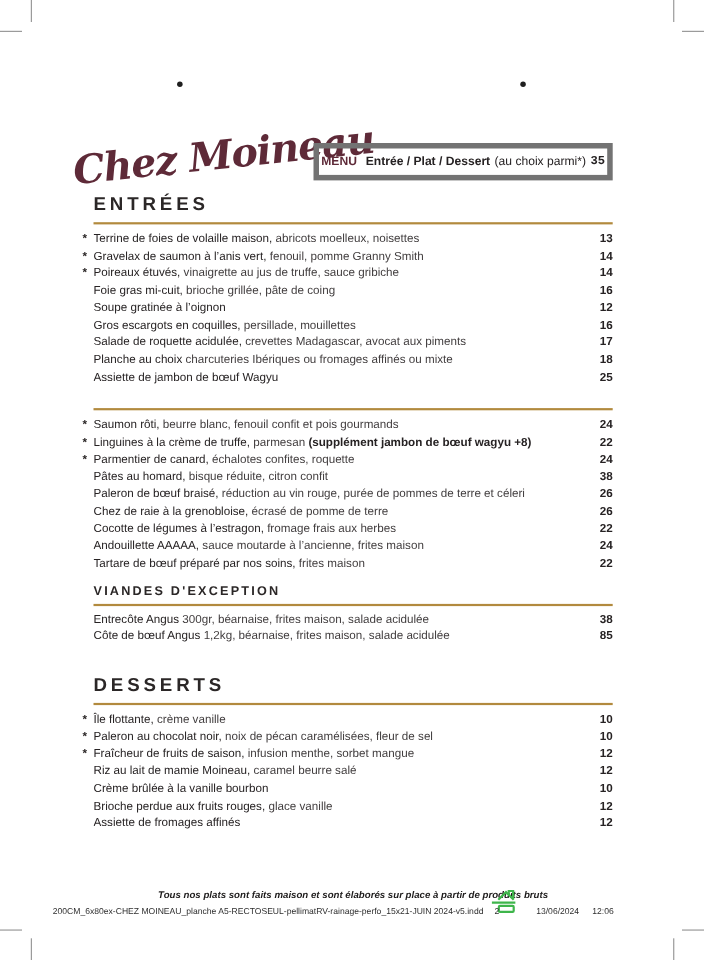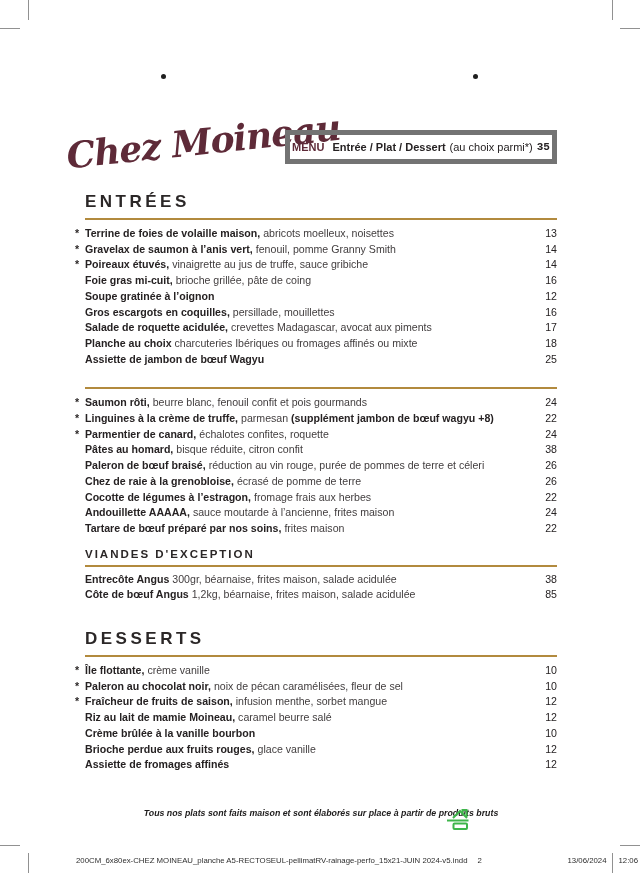--- a/index.html
+++ b/index.html
@@ -33,64 +33,64 @@
     border: 5px solid #737373;
     display: flex; align-items: center; justify-content: center;
     font-size: 11px; white-space: nowrap;
   }
   .menu-box .mb-label { color: #5e2a38; font-weight: bold; margin-right: 8px; }
   .menu-box .mb-main { font-weight: bold; }
   .menu-box .mb-note { font-weight: normal; margin: 0 4px; }
   .menu-box .mb-price { font-weight: bold; font-family: Liberation Mono, monospace; }
 
   
-  .content { position: absolute; left: 85px; top: 190px; width: 472px; }
+  .content { position: absolute; left: 85px; top: 174px; width: 472px; }
   .section { position: relative; }
   .section .sec-title {
     font-weight: bold; color: #2b2727;
     font-size: 17px; letter-spacing: 3.5px;
     padding-top: 2px;
   }
   .section.sub .sec-title { font-size: 11.5px; letter-spacing: 2px; }
   .sec-rule { height: 2px; background: #b28a3e; margin-top: 6px; margin-bottom: 6px; }
   .section.sub .sec-rule { margin-top: 5px; margin-bottom: 5px; }
   .rows {}
   .row {
     display: flex; align-items: baseline;
     font-size: 10.6px; line-height: 15.7px;
     position: relative;
   }
   .row .star {
     position: absolute; left: -10px; top: 0;
     font-weight: bold; color: #2b2727; font-size: 10.6px;
   }
   .row .txt { flex: 1 1 auto; padding-right: 10px; white-space: nowrap; overflow: hidden; }
-  .row .name { font-weight: bold; color: #262223; }
+  .row .name { font-weight: normal; color: #262223; }
   .row .desc { font-weight: normal; color: #413d3e; }
   .row .descb { font-weight: bold; color: #262223; }
-  .row .price { flex: 0 0 auto; font-weight: normal; color: #262223; text-align: left; }
+  .row .price { flex: 0 0 auto; font-weight: bold; color: #262223; text-align: left; }
   .sec-entrees { margin-top: 0; }
   .sec-plats { margin-top: 20px; }
   .sec-viandes { margin-top: 9px; }
   .sec-desserts { margin-top: 24px; }
 
   
   .footer {
     position: absolute; left: 85px; top: 806px; width: 472px;
     text-align: center;
   }
   .footer .chef-line { color: #c05a41; font-size: 12.5px; }
   .footer .made-line { color: #1d1b1b; font-size: 8.8px; font-weight: bold; font-style: italic; margin-top: 2px; }
   .fm-icon { position: absolute; left: 447px; top: 806px; width: 26px; height: 26px; }
 
   
   .slug {
-    position: absolute; left: 48px; top: 856px; width: 562px;
+    position: absolute; left: 48px; top: 824px; width: 510px;
     display: flex; justify-content: space-between;
-    font-size: 7.8px; color: #2e2e2e; white-space: nowrap; margin-left: 28px;
+    font-size: 7.8px; color: #2e2e2e; white-space: nowrap;
   }
   .slug .slug-left { display: flex; gap: 10px; }
   .slug .slug-right { display: flex; gap: 12px; }
 </style>
 </head>
 <body>
 
 <div class="crop v" style="left:28px; top:0;"></div>
 <div class="crop h" style="left:0; top:28px;"></div>
 <div class="crop v" style="left:612px; top:0;"></div>

